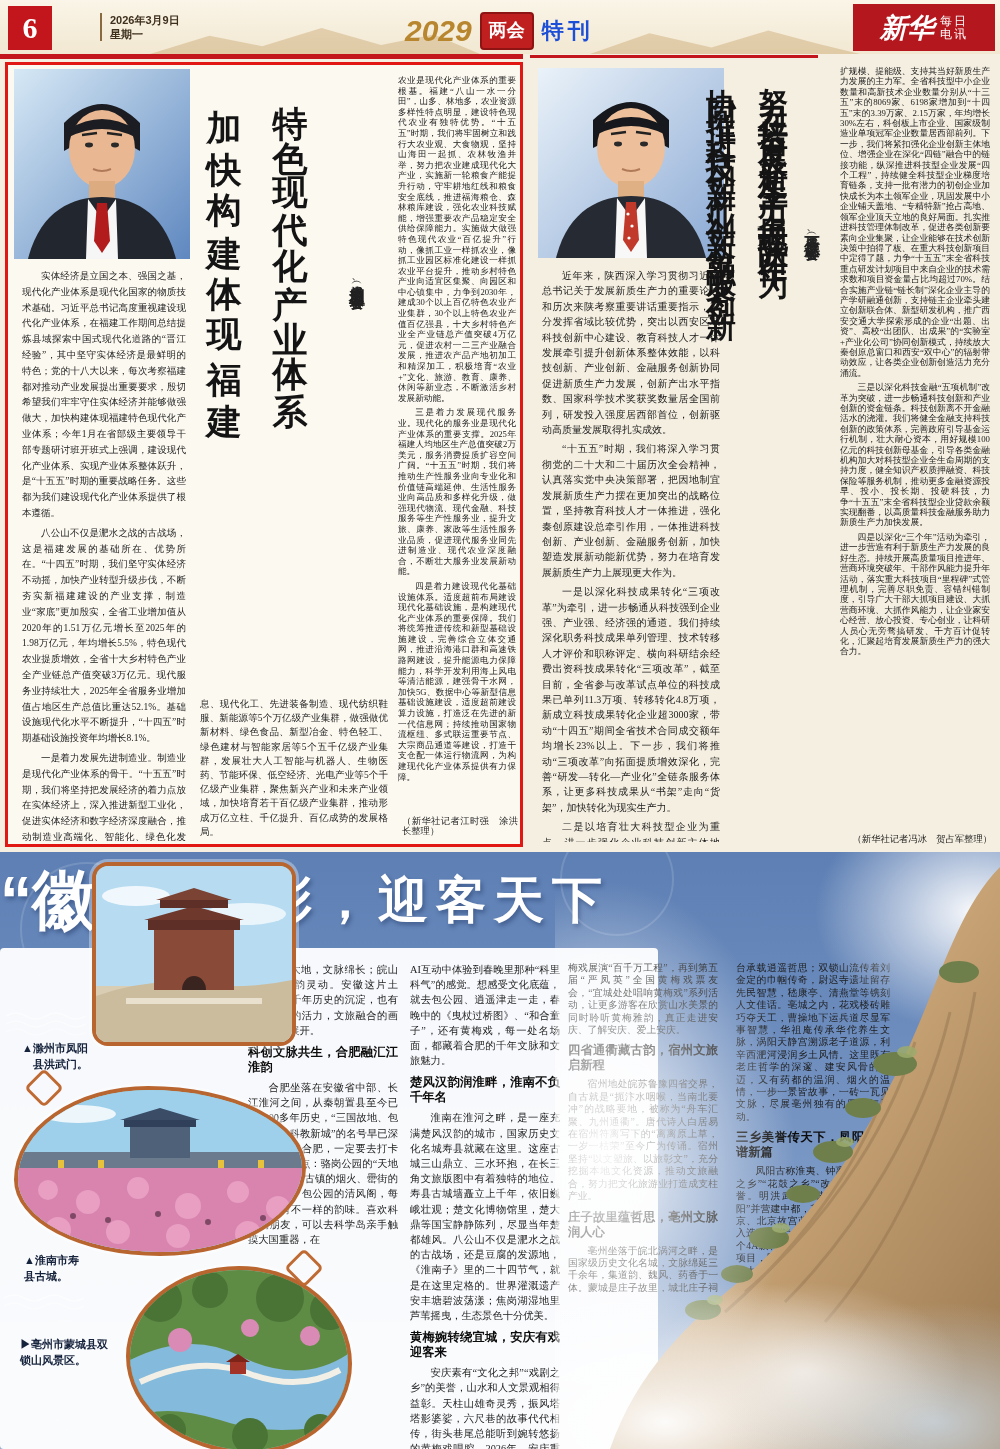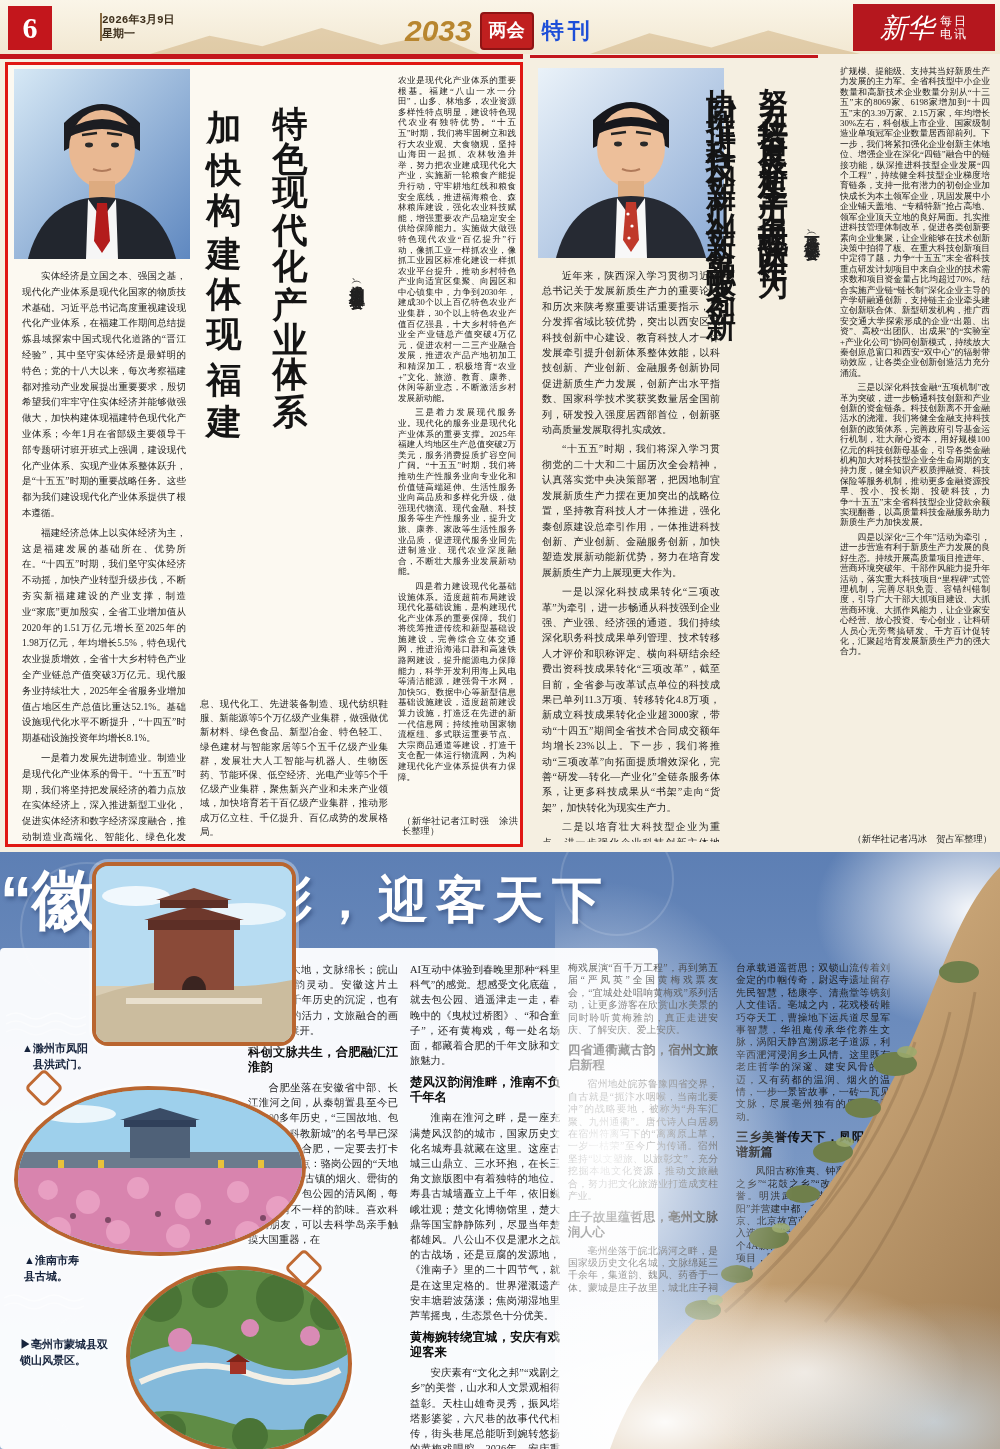--- a/index.html
+++ b/index.html
@@ -6,30 +6,30 @@
   #page{position:relative;width:1000px;height:1449px;margin:0 auto;background:#f5efe1;
         font-family:"Liberation Serif","DejaVu Serif",serif;overflow:hidden;}
   .abs{position:absolute;}
   
   #hdr{left:0;top:0;width:1000px;height:54px;background:linear-gradient(180deg,#faf5e8,#f2e8d2);}
   .hmt{position:absolute;bottom:0;height:26px;background:rgba(195,155,95,.38);}
   .hmt.m1{left:150px;width:330px;clip-path:polygon(0 100%,18% 30%,34% 70%,52% 0,70% 65%,86% 25%,100% 100%);}
   .hmt.m2{left:590px;width:270px;clip-path:polygon(0 100%,22% 20%,45% 75%,66% 10%,84% 60%,100% 100%);}
   #pgno{left:8px;top:6px;width:44px;height:44px;background:#c3161c;color:#fff;text-align:center;
         line-height:44px;font-size:30px;font-weight:bold;font-family:"Liberation Serif",serif;}
-  #dateblk{left:100px;top:13px;border-left:2px solid #8a6b40;color:#3d2f1c;
-        font-size:11px;font-weight:bold;line-height:14px;font-family:Liberation Mono, monospace;}
+  #dateblk{left:100px;top:13px;border-left:2px solid #8a6b40;padding-left:8px;color:#3d2f1c;
+        font-size:11px;font-weight:bold;line-height:14px;font-family:Liberation Sans, sans-serif;}
   #edblk{left:405px;top:12px;display:flex;align-items:center;gap:8px;}
   #edyear{font-size:30px;font-weight:bold;font-style:italic;color:#b8862f;font-family:"Liberation Sans",sans-serif;}
   #edstamp{width:50px;height:34px;background:#c01f1f;border:2px solid #8e1414;border-radius:4px;color:#fff;
         font-size:18px;font-weight:bold;text-align:center;line-height:32px;font-family:"DejaVu Serif",serif;}
   #edlab{font-size:22px;font-weight:bold;color:#1d4ed8;letter-spacing:4px;font-family:"Liberation Sans",sans-serif;}
   #mast{left:853px;top:4px;width:142px;height:47px;background:#b5171e;display:flex;align-items:center;
         justify-content:center;gap:6px;color:#fff;}
-  #mast .m-main{font-size:27px;font-weight:normal;font-style:italic;font-family:"DejaVu Serif",serif;}
+  #mast .m-main{font-size:27px;font-weight:bold;font-style:italic;font-family:"DejaVu Serif",serif;}
   #mast .m-sub{font-size:12px;font-weight:normal;line-height:13px;letter-spacing:2px;font-family:"Liberation Sans",sans-serif;}
   .rrule1{left:0;top:54px;width:523px;height:5px;background:#c3161c;}
   .rrule2{left:530px;top:55px;width:288px;height:3px;background:#c3161c;}
   
   #boxL{left:5px;top:62px;width:512px;height:779px;border:3px solid #e01713;background:#fcf9f1;}
   .portrait{overflow:hidden;}
   .vh{writing-mode:vertical-rl;font-weight:bold;color:#141414;font-family:"DejaVu Serif","Liberation Serif",serif;}
   .vby{writing-mode:vertical-rl;color:#222;}
   .vby .nm{font-size:16px;font-weight:bold;}
   .vby .tt{font-size:11.5px;}
@@ -74,21 +74,21 @@
   <div id="hdr" class="abs">
     <div class="hmt m1"></div>
     <div class="hmt m2"></div>
   </div>
   <div id="pgno" class="abs">6</div>
   <div id="dateblk" class="abs">
     <div>2026年3月9日</div>
     <div>星期一</div>
   </div>
   <div id="edblk" class="abs">
-    <span id="edyear">2033</span>
+    <span id="edyear">2029</span>
     <span id="edstamp">两会</span>
     <span id="edlab">特刊</span>
   </div>
   <div id="mast" class="abs">
     <span class="m-main">新华</span>
     <span class="m-sub">
       <span>每日</span><br>
       <span>电讯</span>
     </span>
   </div>
@@ -121,21 +121,21 @@
 
     <div class="vh abs" style="left:192px;top:16px;height:640px;font-size:35px;letter-spacing:42px;">加快构建体现福建</div>
     <div class="vh abs" style="left:258px;top:12px;height:660px;font-size:35px;letter-spacing:36px;">特色现代化产业体系</div>
 
     <div class="vby abs" style="left:338px;top:212px;height:450px;">
       <span class="nm">周祖翼</span><span class="tt">（福建省委书记、省人大常委会主任）</span>
     </div>
 
     <div class="ncol f95 abs" style="left:10px;top:200px;width:172px;height:576px;">
       <p>实体经济是立国之本、强国之基，现代化产业体系是现代化国家的物质技术基础。习近平总书记高度重视建设现代化产业体系，在福建工作期间总结提炼县域探索中国式现代化道路的“晋江经验”，其中坚守实体经济是最鲜明的特色；党的十八大以来，每次考察福建都对推动产业发展提出重要要求，殷切希望我们牢牢守住实体经济并能够做强做大，加快构建体现福建特色现代化产业体系；今年1月在省部级主要领导干部专题研讨班开班式上强调，建设现代化产业体系、实现产业体系整体跃升，是“十五五”时期的重要战略任务。这些都为我们建设现代化产业体系提供了根本遵循。</p>
-      <p>福建经济总体上以实体经济为主，这是福建发展的基础所在、优势所在。“十四五”时期，我们坚守实体经济不动摇，加快产业转型升级步伐，不断夯实新福建建设的产业支撑，制造业“家底”更加殷实，全省工业增加值从2020年的1.51万亿元增长至2025年的1.98万亿元，年均增长5.5%，特色现代农业提质增效，全省十大乡村特色产业全产业链总产值突破3万亿元。现代服务业持续壮大，2025年全省服务业增加值占地区生产总值比重达52.1%。基础设施现代化水平不断提升，“十四五”时期基础设施投资年均增长8.1%。</p>
+      <p>八公山不仅是淝水之战的古战场，这是福建发展的基础所在、优势所在。“十四五”时期，我们坚守实体经济不动摇，加快产业转型升级步伐，不断夯实新福建建设的产业支撑，制造业“家底”更加殷实，全省工业增加值从2020年的1.51万亿元增长至2025年的1.98万亿元，年均增长5.5%，特色现代农业提质增效，全省十大乡村特色产业全产业链总产值突破3万亿元。现代服务业持续壮大，2025年全省服务业增加值占地区生产总值比重达52.1%。基础设施现代化水平不断提升，“十四五”时期基础设施投资年均增长8.1%。</p>
       <p>一是着力发展先进制造业。制造业是现代化产业体系的骨干。“十五五”时期，我们将坚持把发展经济的着力点放在实体经济上，深入推进新型工业化，促进实体经济和数字经济深度融合，推动制造业高端化、智能化、绿色化发展，加快推进制造业数字化转型、智能转型、新技术新产品新场景规模化应用、工业园区标准化建设等，加快建设制造强省。特别是顺应产业集群化发展趋势，部署建设“555X”产业集群，着力打造电子信</p>
     </div>
     <div class="ncol f95b abs" style="left:188px;top:628px;width:196px;height:148px;">
       <p class="cont">息、现代化工、先进装备制造、现代纺织鞋服、新能源等5个万亿级产业集群，做强做优新材料、绿色食品、新型冶金、特色轻工、绿色建材与智能家居等5个五千亿级产业集群，发展壮大人工智能与机器人、生物医药、节能环保、低空经济、光电产业等5个千亿级产业集群，聚焦新兴产业和未来产业领域，加快培育若干百亿级产业集群，推动形成万亿立柱、千亿提升、百亿成势的发展格局。</p>
       <p>完善政府引导基金运行机制。现代化的</p>
     </div>
     <div class="ncol f86 abs" style="left:386px;top:6px;width:126px;height:766px;">
       <p class="cont">农业是现代化产业体系的重要根基。福建“八山一水一分田”，山多、林地多，农业资源多样性特点明显，建设特色现代农业有独特优势。“十五五”时期，我们将牢固树立和践行大农业观、大食物观，坚持山海田一起抓、农林牧渔并举，努力把农业建成现代化大产业，实施新一轮粮食产能提升行动，守牢耕地红线和粮食安全底线，推进福海粮仓、森林粮库建设，强化农业科技赋能，增强重要农产品稳定安全供给保障能力。实施做大做强特色现代农业“百亿提升”行动，像抓工业一样抓农业，像抓工业园区标准化建设一样抓农业平台提升，推动乡村特色产业向适宜区集聚、向园区和中心镇集中，力争到2030年，建成30个以上百亿特色农业产业集群，30个以上特色农业产值百亿强县，十大乡村特色产业全产业链总产值突破4万亿元，促进农村一二三产业融合发展，推进农产品产地初加工和精深加工，积极培育“农业+”文化、旅游、教育、康养、休闲等新业态，不断激活乡村发展新动能。</p>
       <p>三是着力发展现代服务业。现代化的服务业是现代化产业体系的重要支撑。2025年福建人均地区生产总值突破2万美元，服务消费提质扩容空间广阔。“十五五”时期，我们将推动生产性服务业向专业化和价值链高端延伸、生活性服务业向高品质和多样化升级，做强现代物流、现代金融、科技服务等生产性服务业，提升文旅、康养、家政等生活性服务业品质，促进现代服务业同先进制造业、现代农业深度融合，不断壮大服务业发展新动能。</p>
       <p>四是着力建设现代化基础设施体系。适度超前布局建设现代化基础设施，是构建现代化产业体系的重要保障。我们将统筹推进传统和新型基础设施建设，完善综合立体交通网，推进沿海港口群和高速铁路网建设，提升能源电力保障能力，科学开发利用海上风电等清洁能源，建强骨干水网，加快5G、数据中心等新型信息基础设施建设，适度超前建设算力设施，打造泛在先进的新一代信息网；持续推动国家物流枢纽、多式联运重要节点、大宗商品通道等建设，打造干支仓配一体运行物流网，为构建现代化产业体系提供有力保障。</p>

